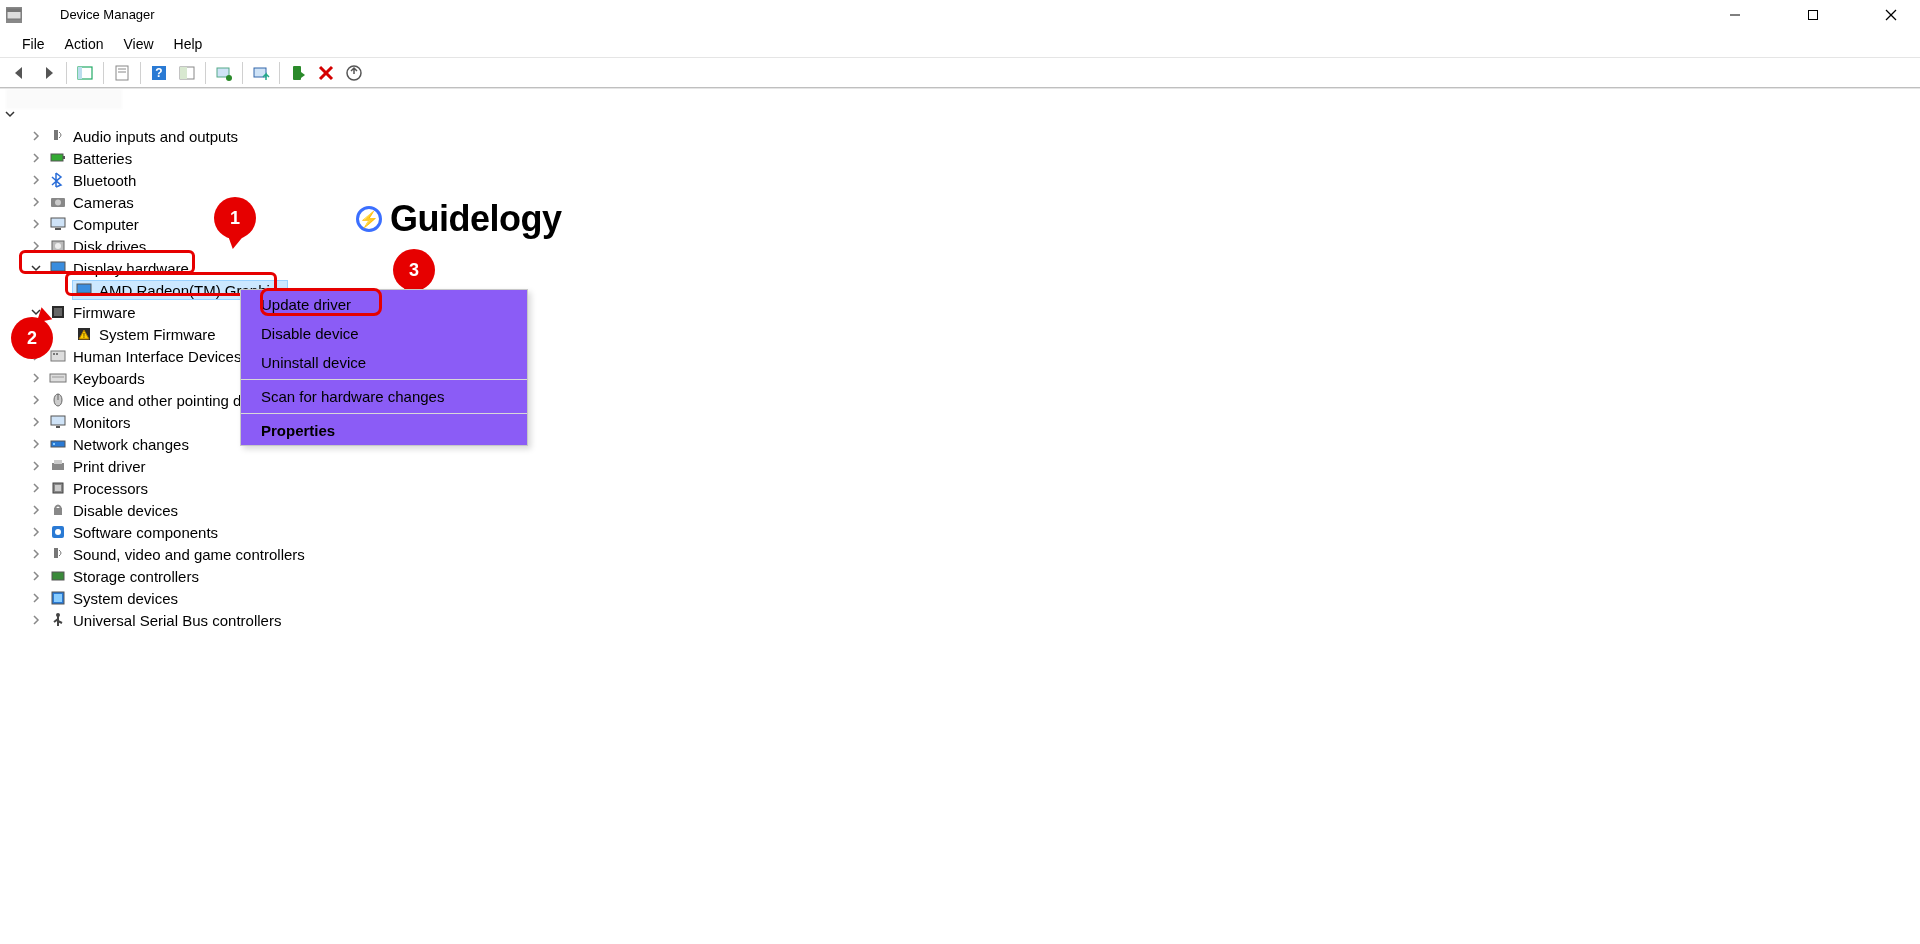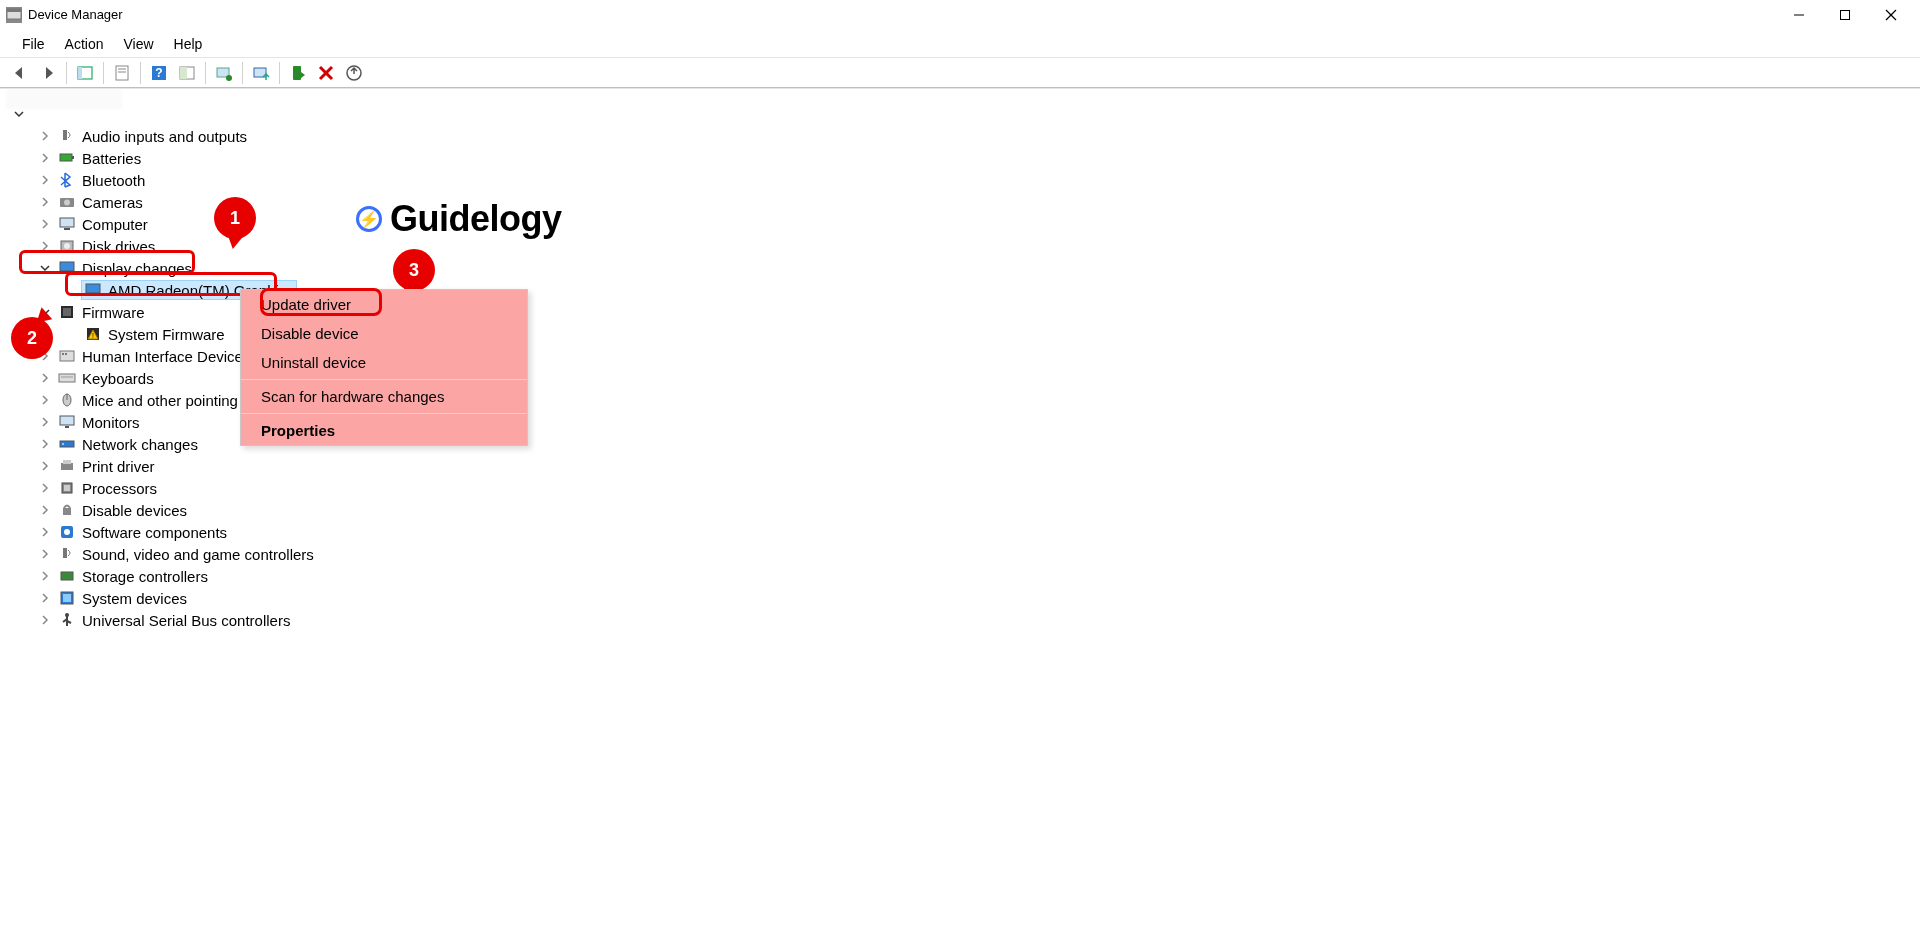--- a/index.html
+++ b/index.html
@@ -1,48 +1,48 @@
 <!DOCTYPE html>
 <html><head>
 <meta charset="utf-8">
 <style>
 * { margin: 0; padding: 0; box-sizing: border-box; font-family: "Segoe UI", Tahoma, sans-serif; }
 body { width: 1920px; height: 944px; background: #fff; overflow: hidden; font-size: 14px; color: #000; }
 
-.titlebar { height: 30px; display: flex; align-items: center; padding: 0 6px; border-bottom: 1px solid #fff; }
+.titlebar { height: 30px; display: flex; align-items: center; padding: 0 6px; border-bottom: 1px solid #fff; gap: 32px; }
 .titlebar .app-icon { width: 16px; height: 16px; margin-right: 6px; display:inline-block; background:#888; }
 .titlebar .title { font-size: 13px; }
 .titlebar .spacer { flex: 1; }
 .win-btn { width: 46px; height: 30px; display: flex; align-items: center; justify-content: center; }
 .win-btn svg { width: 12px; height: 12px; }
 
 .menubar { height: 28px; display: flex; align-items: center; padding-left: 12px; border-bottom: 1px solid #e5e5e5; }
 .menubar .menu-item { padding: 4px 10px; font-size: 14px; }
 
 .toolbar { height: 30px; display: flex; align-items: center; padding-left: 6px; border-bottom: 1px solid #bfbfbf; gap:0; }
 .toolbar .tbtn { width: 28px; height: 26px; display: flex; align-items: center; justify-content: center; }
 .toolbar .sep { width: 1px; height: 22px; background: #d0d0d0; margin: 0 4px; }
 .toolbar svg { width: 18px; height: 18px; }
 
-.content { position: relative; padding: 8px 12px; height: calc(944px - 30px - 28px - 30px); overflow:auto; border-top:1px solid #e5e5e5;}
+.content { position: relative; padding: 8px 3px; height: calc(944px - 30px - 28px - 30px); overflow:auto; border-top:1px solid #e5e5e5;}
 
 .tree { margin-top: 6px; font-size: 15px; }
 .tree .node { display: flex; align-items: center; height: 22px; white-space: nowrap; }
 .tree .node .exp { width: 14px; height: 14px; margin-left: 20px; margin-right: 6px; display:flex; align-items:center; justify-content:center; color:#555;}
 .tree .node.level0 .exp { margin-left: 0; }
 .tree .node.level1 .exp { margin-left: 26px; }
 .tree .node.level2 .exp { margin-left: 52px; }
 .tree .node .ico { width: 18px; height: 18px; margin-right: 6px; display:flex; align-items:center; justify-content:center; }
 .tree .node .label {}
 .tree .node.selected .label-wrap { background:#cce8ff; border:1px solid #99d1ff; padding:0 2px; margin-left:-3px;}
 .tree .node .label-wrap { display:inline-flex; align-items:center; }
 
 .exp svg { width:10px; height:10px; }
 
-.context-menu { position: absolute; left: 240px; top: 200px; width: 288px; background: #fca5a5; border: 1px solid #c7c7c7; box-shadow: 3px 3px 6px rgba(0,0,0,0.15); }
+.context-menu { position: absolute; left: 240px; top: 200px; width: 288px; background: #8b5cf6; border: 1px solid #c7c7c7; box-shadow: 3px 3px 6px rgba(0,0,0,0.15); }
 .context-menu .cm-item { padding: 6px 20px; font-size: 15px; }
 .context-menu .cm-item.bold { font-weight: 700; }
 .context-menu hr { border:none; border-top:1px solid #d8d8d8; margin: 2px 0; }
 .cm-highlight { border:3px solid #e60000; border-radius:8px; position:absolute; left: 260px; top:199px; width:122px; height:28px; pointer-events:none;}
 
 .watermark { position:absolute; left:356px; top:109px; display:flex; align-items:center; gap:8px;}
 .watermark .wm-text { font-weight:800; font-size:36px; letter-spacing:-0.5px;}
 .watermark .wm-logo { width:26px; height:26px; border-radius:50%; border:3px solid #3b6fff; display:flex; align-items:center; justify-content:center; color:#3b6fff; font-weight:800; font-size:16px;}
 
 .badge { position:absolute; width:38px; height:38px; border-radius:50%; background:#e60000; color:#fff; display:flex; align-items:center; justify-content:center; font-weight:700; font-size:18px; box-shadow:0 0 0 2px #e60000;}
@@ -284,21 +284,21 @@
             <path d="M1 3 L5 7 L9 3" fill="none" stroke="#333" stroke-width="1.5"></path>
           </svg>
         </span>
         <span class="label-wrap">
           <span class="ico">
             <svg viewBox="0 0 18 18">
               <rect x="2" y="3" width="14" height="9" fill="#3a8dde" stroke="#555"></rect>
               <rect x="6" y="13" width="6" height="2" fill="#555"></rect>
             </svg>
           </span>
-          <span class="label">Display changes</span>
+          <span class="label">Display hardware</span>
         </span>
       </div>
       <div class="node level2 selected">
         <span class="exp"></span>
         <span class="label-wrap">
           <span class="ico">
             <svg viewBox="0 0 18 18">
               <rect x="2" y="3" width="14" height="9" fill="#3a8dde" stroke="#555"></rect>
               <rect x="6" y="13" width="6" height="2" fill="#555"></rect>
             </svg>

